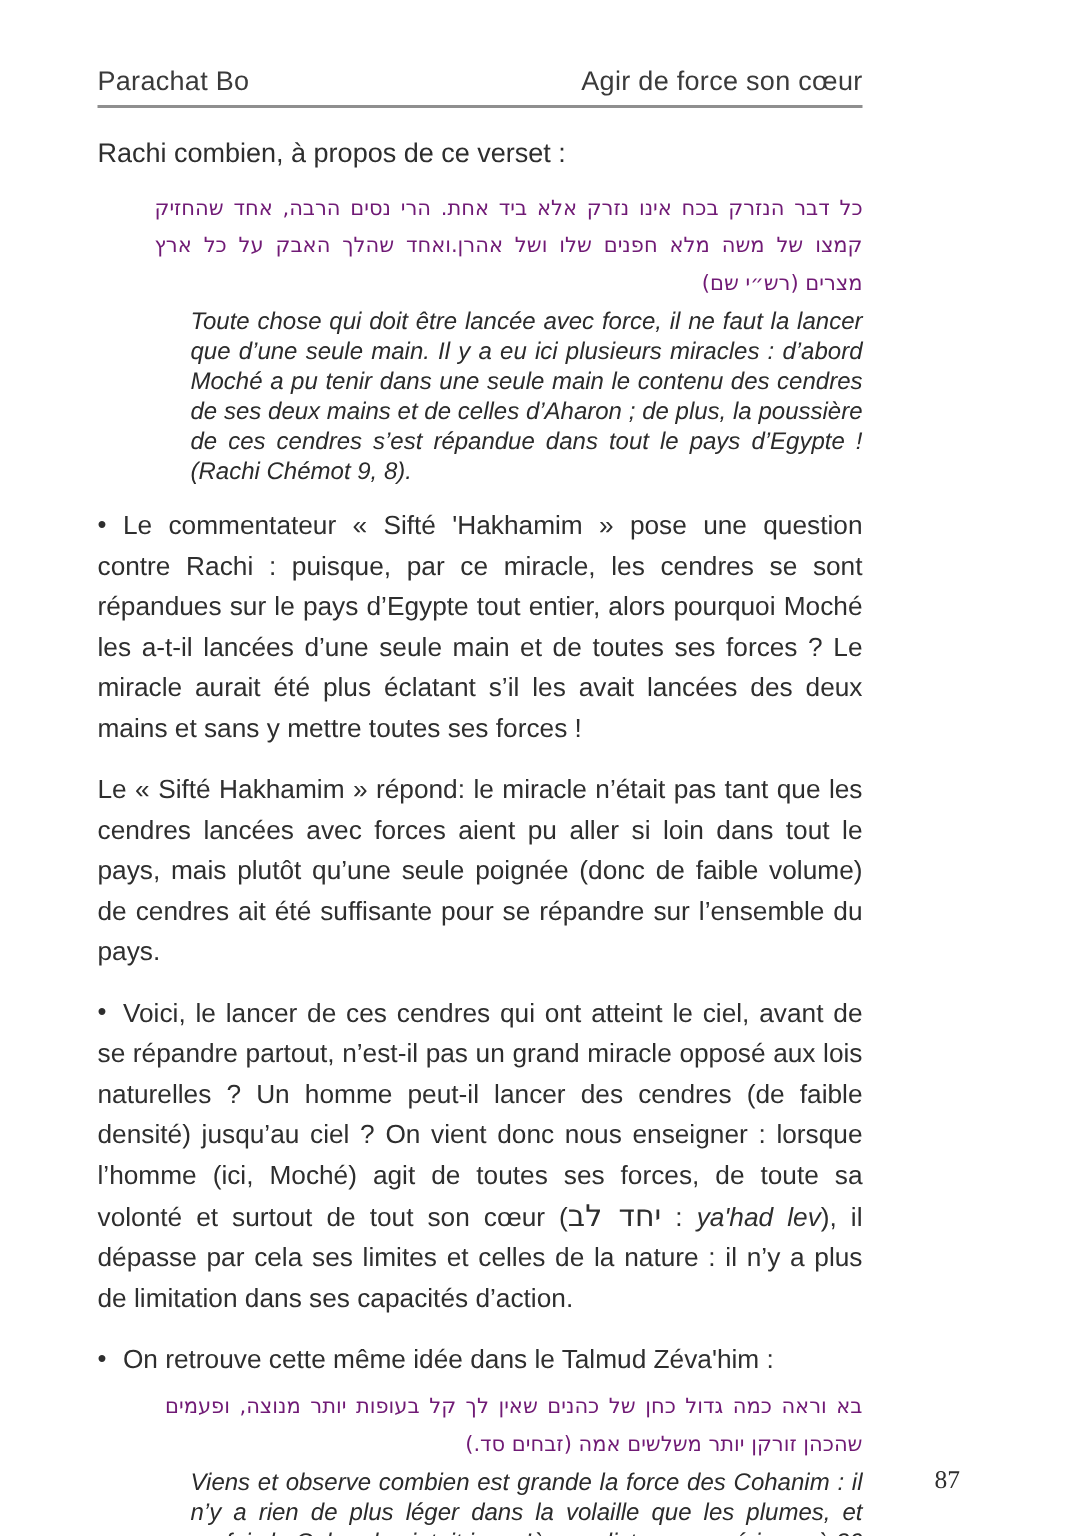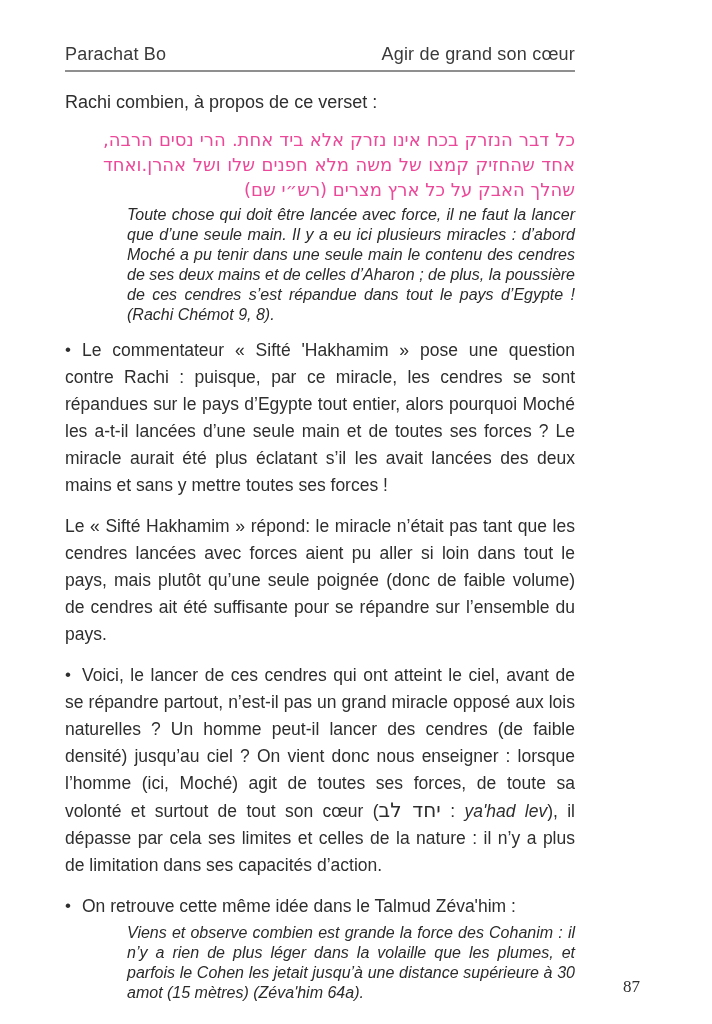--- a/index.html
+++ b/index.html
@@ -33,23 +33,23 @@
     height: 0;
   }
   .intro {
     margin: 20px 0 0 0;
     font-size: 18px;
   }
   .hebrew-block {
     direction: rtl;
     text-align: justify;
     font-family: "DejaVu Sans", sans-serif;
-    font-size: 18px;
+    font-size: 14px;
     line-height: 25px;
-    color: #ec4899;
+    color: #701a75;
   }
   .hebrew-block.first {
     margin: 14px 0 0 38px;
   }
   .hebrew-block.second {
     margin: 6px 0 0 45px;
   }
   .fquote {
     margin: 3px 0 0 62px;
     font-style: italic;
@@ -91,36 +91,37 @@
     color: #2e2e2e;
   }
 </style>
 </head>
 <body>
 
 <div class="page">
 
   <div class="header">
     <span>Parachat Bo</span>
-    <span>Agir de grand son cœur</span>
+    <span>Agir de force son cœur</span>
   </div>
   <div class="rule"></div>
 
   <p class="intro">Rachi combien, à propos de ce verset :</p>
 
   <div class="hebrew-block first">כל דבר הנזרק בכח אינו נזרק אלא ביד אחת. הרי נסים הרבה, אחד שהחזיק קמצו של משה מלא חפנים שלו ושל אהרן.ואחד שהלך האבק על כל ארץ מצרים (רש״י שם)</div>
 
   <div class="fquote">Toute chose qui doit être lancée avec force, il ne faut la lancer que d’une seule main. Il y a eu ici plusieurs miracles : d’abord Moché a pu tenir dans une seule main le contenu des cendres de ses deux mains et de celles d’Aharon ; de plus, la poussière de ces cendres s’est répandue dans tout le pays d’Egypte ! (Rachi Chémot 9, 8).</div>
 
   <p class="body-par tight"><span class="bullet">•</span><span>Le commentateur « Sifté 'Hakhamim » pose une question contre Rachi : puisque, par ce miracle, les cendres se sont répandues sur le pays d’Egypte tout entier, alors pourquoi Moché les a-t-il lancées d’une seule main et de toutes ses forces ? Le miracle aurait été plus éclatant s’il les avait lancées des deux mains et sans y mettre toutes ses forces !</span></p>
 
   <p class="body-par">Le « Sifté Hakhamim » répond: le miracle n’était pas tant que les cendres lancées avec forces aient pu aller si loin dans tout le pays, mais plutôt qu’une seule poignée (donc de faible volume) de cendres ait été suffisante pour se répandre sur l’ensemble du pays.</p>
 
   <p class="body-par"><span class="bullet">•</span><span>Voici, le lancer de ces cendres qui ont atteint le ciel, avant de se répandre partout, n’est-il pas un grand miracle opposé aux lois naturelles ? Un homme peut-il lancer des cendres (de faible densité) jusqu’au ciel ? On vient donc nous enseigner : lorsque l’homme (ici, Moché) agit de toutes ses forces, de toute sa volonté et surtout de tout son cœur (</span><span class="inline-hebrew" dir="rtl">יחד לב</span><span> : </span><span class="inline-italic">ya'had lev</span><span>), il dépasse par cela ses limites et celles de la nature : il n’y a plus de limitation dans ses capacités d’action.</span></p>
 
   <p class="body-par"><span class="bullet">•</span><span>On retrouve cette même idée dans le Talmud Zéva'him :</span></p>
 
+  <div class="hebrew-block second">בא וראה כמה גדול כחן של כהנים שאין לך קל בעופות יותר מנוצה, ופעמים שהכהן זורקן יותר משלשים אמה (זבחים סד.)</div>
 
   <div class="fquote">Viens et observe combien est grande la force des Cohanim : il n’y a rien de plus léger dans la volaille que les plumes, et parfois le Cohen les jetait jusqu’à une distance supérieure à 30 amot (15 mètres) (Zéva'him 64a).</div>
 
   <div class="page-number">87</div>
 
 </div>
 
 </body></html>

